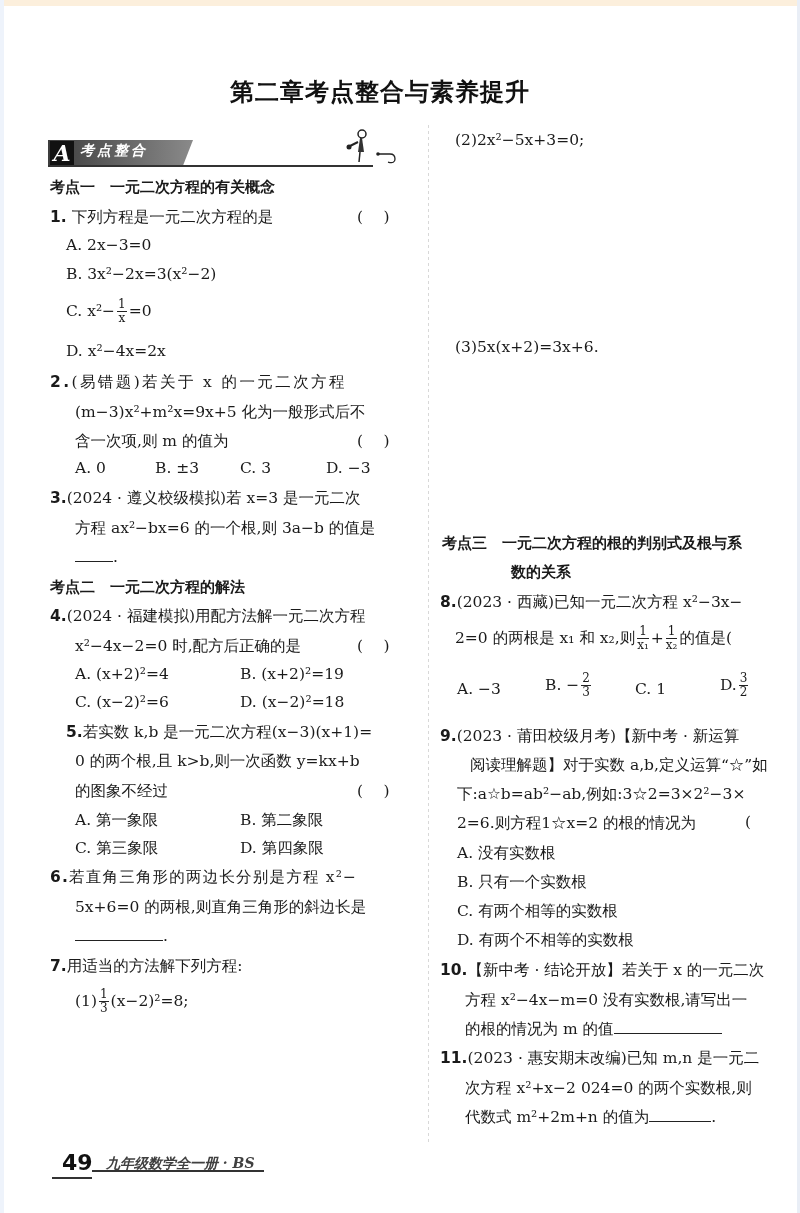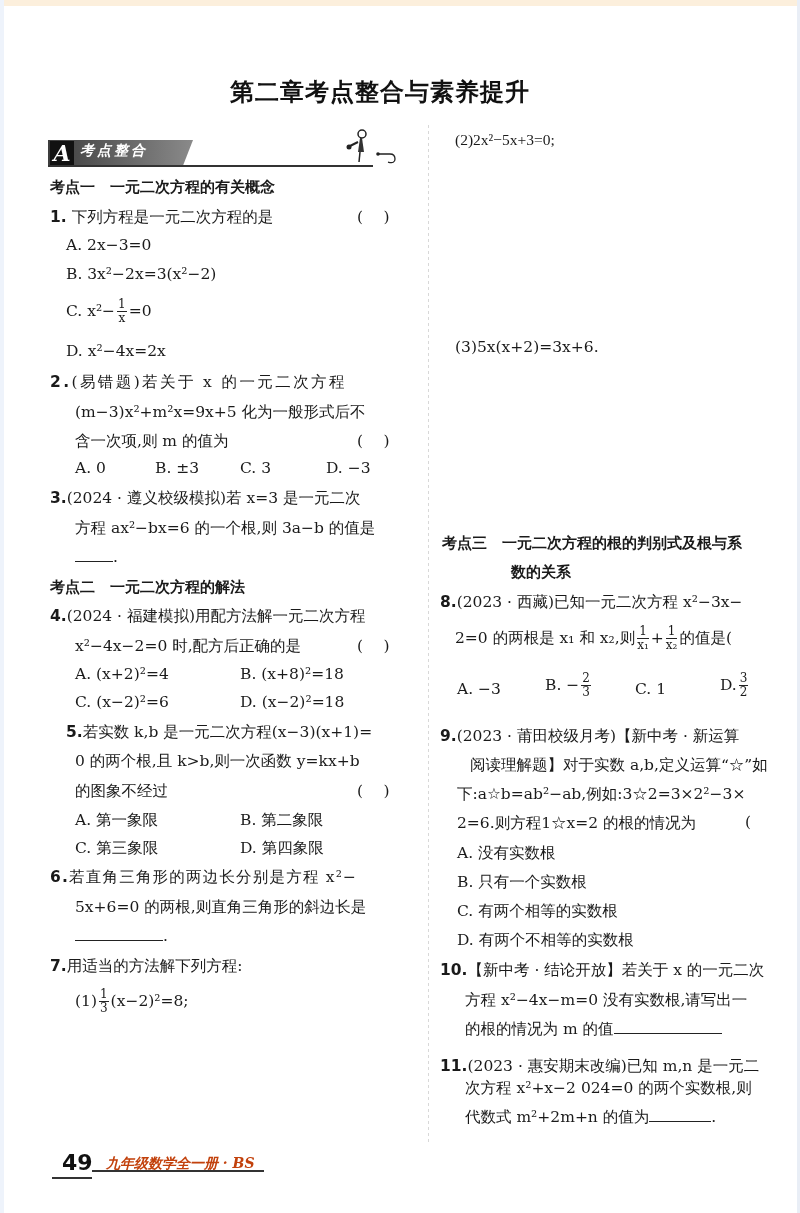--- a/index.html
+++ b/index.html
@@ -33,21 +33,21 @@
   .sec { font-family:"DejaVu Sans", sans-serif; font-weight:bold; font-size:15px; }
   .num { font-family:"DejaVu Sans", sans-serif; font-weight:bold; }
   .blank { display:inline-block; border-bottom:1px solid #222; vertical-align:baseline; }
   .frac { display:inline-block; vertical-align:middle; text-align:center; font-size:12px; line-height:13px; margin:0 2px; }
   .frac .n { display:block; border-bottom:1px solid #222; padding:0 1px; }
   .frac .d { display:block; }
 
   .footer-num { position:absolute; left:62px; top:1150px; font-family:"DejaVu Sans", sans-serif;
     font-weight:bold; font-size:22px; color:#111; }
   .footer-txt { position:absolute; left:106px; top:1155px; font-family:"DejaVu Serif", serif;
-    font-weight:bold; font-style:italic; font-size:14px; color:#c2410c; }
+    font-weight:bold; font-style:italic; font-size:14px; color:#404040; }
   .footer-line { position:absolute; left:52px; top:1177px; width:210px; height:2px; background:#333; }
   .footer-line2 { position:absolute; left:92px; top:1170px; width:172px; height:2px; background:#333; }
 </style>
 </head>
 <body>
 
 <div class="topband"></div>
 <div class="leftedge"></div>
 <div class="rightedge"></div>
 <div class="colsep"></div>
@@ -97,21 +97,21 @@
   <div class="t" style="left:75px;top:548px;"><span class="blank" style="width:38px;"></span><span>.</span></div>
 </div>
 
 <div class="t sec" style="left:50px;top:578px;">考点二　一元二次方程的解法</div>
 
 <div>
   <div class="t" style="left:50px;top:606px;"><span class="num">4.</span><span>(2024 · 福建模拟)用配方法解一元二次方程</span></div>
   <div class="t" style="left:75px;top:636px;">x²−4x−2=0 时,配方后正确的是</div>
   <div class="t" style="left:357px;top:636px;">(　 )</div>
   <div class="t" style="left:75px;top:665px;">A. (x+2)²=4</div>
-  <div class="t" style="left:240px;top:665px;">B. (x+8)²=18</div>
+  <div class="t" style="left:240px;top:665px;">B. (x+2)²=19</div>
   <div class="t" style="left:75px;top:693px;">C. (x−2)²=6</div>
   <div class="t" style="left:240px;top:693px;">D. (x−2)²=18</div>
 </div>
 
 <div>
   <div class="t" style="left:66px;top:722px;"><span class="num">5.</span><span>若实数 k,b 是一元二次方程(x−3)(x+1)=</span></div>
   <div class="t" style="left:75px;top:751px;">0 的两个根,且 k&gt;b,则一次函数 y=kx+b</div>
   <div class="t" style="left:75px;top:781px;">的图象不经过</div>
   <div class="t" style="left:357px;top:781px;">(　 )</div>
   <div class="t" style="left:75px;top:810px;">A. 第一象限</div>
@@ -122,21 +122,21 @@
 
 <div>
   <div class="t" style="left:50px;top:867px;letter-spacing:1.2px;"><span class="num">6.</span><span>若直角三角形的两边长分别是方程 x²−</span></div>
   <div class="t" style="left:75px;top:897px;">5x+6=0 的两根,则直角三角形的斜边长是</div>
   <div class="t" style="left:75px;top:927px;"><span class="blank" style="width:88px;"></span><span>.</span></div>
 </div>
 
 <div>
   <div class="t" style="left:50px;top:956px;"><span class="num">7.</span><span>用适当的方法解下列方程:</span></div>
   <div class="t" style="left:75px;top:988px;"><span>(1)</span><span class="frac"><span class="n">1</span><span class="d">3</span></span><span>(x−2)²=8;</span></div>
-  <div class="t" style="left:455px;top:131px;font-family:Liberation Serif, serif;">(2)2x²−5x+3=0;</div>
+  <div class="t" style="left:455px;top:131px;">(2)2x²−5x+3=0;</div>
   <div class="t" style="left:455px;top:338px;">(3)5x(x+2)=3x+6.</div>
 </div>
 
 <div class="t sec" style="left:442px;top:534px;">考点三　一元二次方程的根的判别式及根与系</div>
 <div class="t sec" style="left:511px;top:563px;">数的关系</div>
 
 <div>
   <div class="t" style="left:440px;top:592px;"><span class="num">8.</span><span>(2023 · 西藏)已知一元二次方程 x²−3x−</span></div>
   <div class="t" style="left:455px;top:625px;"><span>2=0 的两根是 x₁ 和 x₂,则</span><span class="frac"><span class="n">1</span><span class="d">x₁</span></span><span>+</span><span class="frac"><span class="n">1</span><span class="d">x₂</span></span><span>的值是(</span></div>
   <div class="t" style="left:457px;top:680px;">A. −3</div>
@@ -157,21 +157,21 @@
   <div class="t" style="left:457px;top:930px;">D. 有两个不相等的实数根</div>
 </div>
 
 <div>
   <div class="t" style="left:440px;top:960px;"><span class="num">10.</span><span>【新中考 · 结论开放】若关于 x 的一元二次</span></div>
   <div class="t" style="left:465px;top:990px;">方程 x²−4x−m=0 没有实数根,请写出一</div>
   <div class="t" style="left:465px;top:1019px;"><span>的根的情况为 m 的值</span><span class="blank" style="width:108px;"></span></div>
 </div>
 
 <div>
-  <div class="t" style="left:440px;top:1048px;margin-top:8px;"><span class="num">11.</span><span>(2023 · 惠安期末改编)已知 m,n 是一元二</span></div>
+  <div class="t" style="left:440px;top:1048px;"><span class="num">11.</span><span>(2023 · 惠安期末改编)已知 m,n 是一元二</span></div>
   <div class="t" style="left:465px;top:1078px;">次方程 x²+x−2 024=0 的两个实数根,则</div>
   <div class="t" style="left:465px;top:1107px;"><span>代数式 m²+2m+n 的值为</span><span class="blank" style="width:62px;"></span><span>.</span></div>
 </div>
 
 <div class="footer-num">49</div>
 <div class="footer-txt">九年级数学全一册 · BS</div>
 <div class="footer-line" style="width:40px;"></div>
 <div class="footer-line2"></div>
 
 </body></html>

